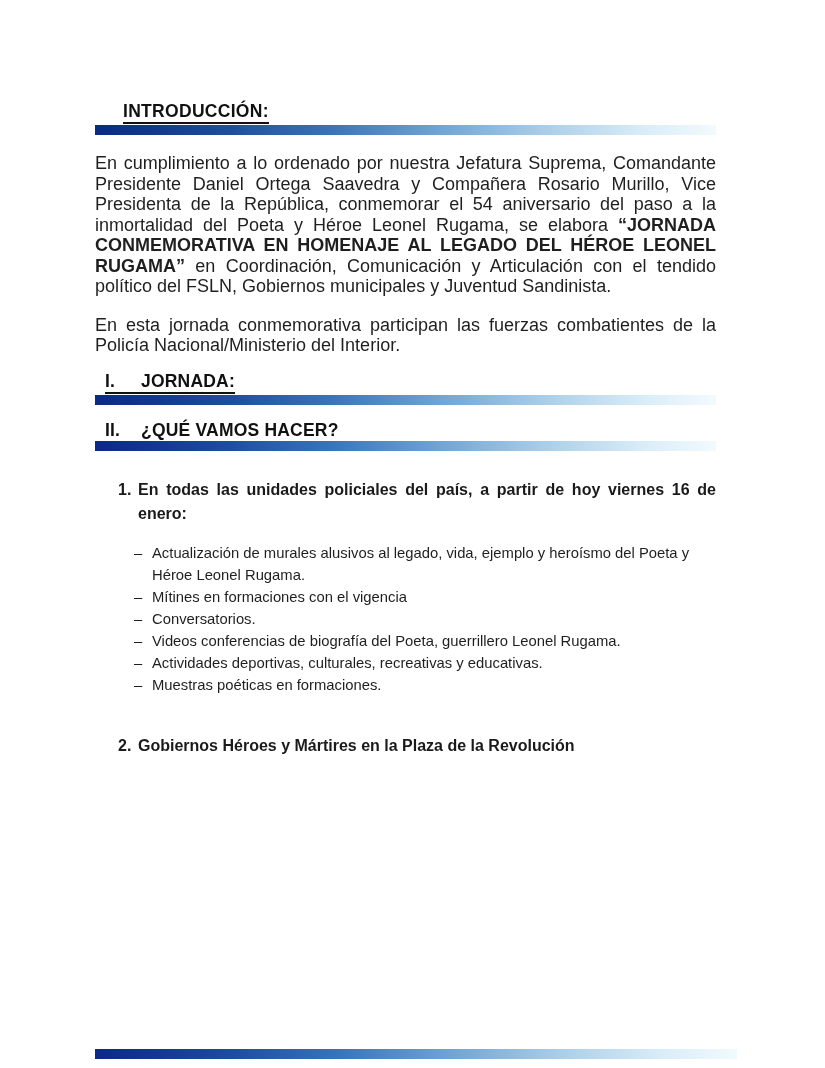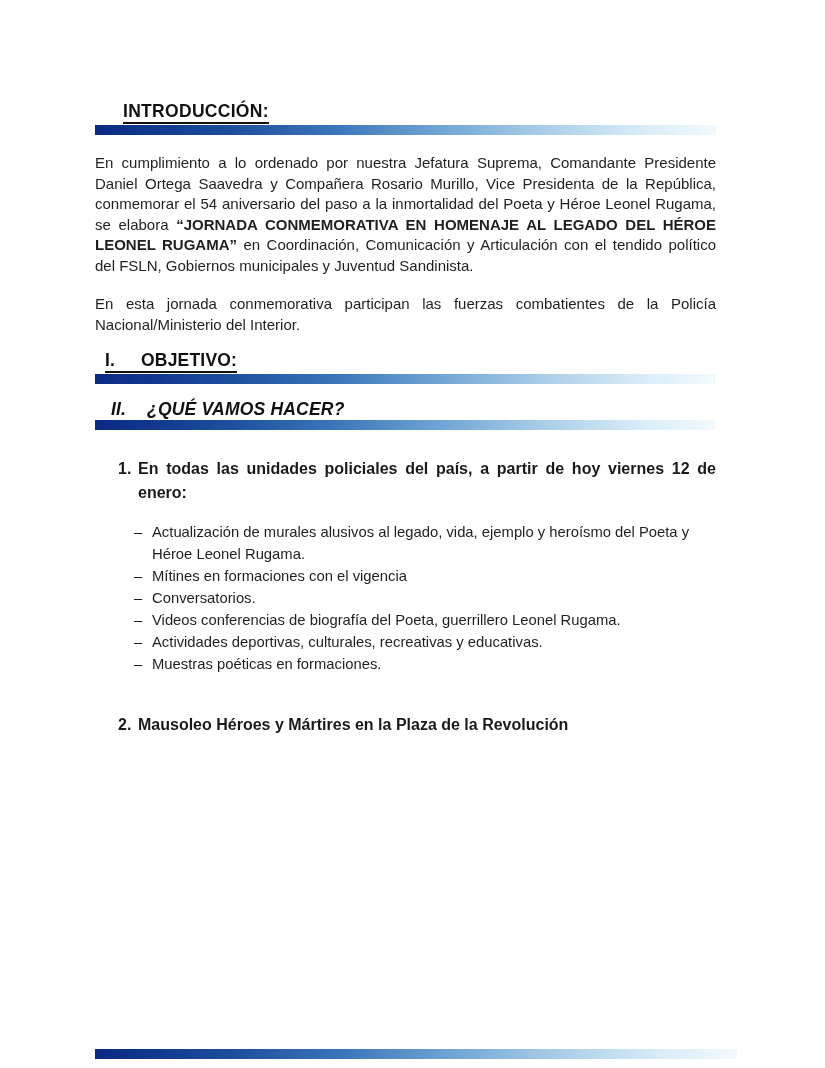--- a/index.html
+++ b/index.html
@@ -40,27 +40,27 @@
     padding-bottom: 1px;
   }
   .sec-h {
     font-size: 17.5px;
     line-height: 20px;
     font-weight: bold;
     color: #111111;
     letter-spacing: 0.2px;
   }
   .sec-h.first { margin-top: 15px; margin-left: 10px; }
-  .sec-h.second { margin-top: 15px; margin-left: 16px; font-style: italic; }
+  .sec-h.second { margin-top: 15px; margin-left: 10px; }
   .sec-line { display: inline-block; }
   .sec-num { display: inline-block; min-width: 36px; }
 
   
   .para {
-    font-size: 15px;
+    font-size: 18px;
     line-height: 20.5px;
     color: #1f1f1f;
   }
   .justify { text-align: justify; }
   .bold { font-weight: normal; }
   .p1 { margin-top: 18px; }
   .p2 { margin-top: 18px; }
   .p-obj { margin-top: 6px; }
 
   
@@ -106,30 +106,30 @@
 <div class="page">
   <div class="content">
 
     <h1 class="intro-h"><span class="underlined">INTRODUCCIÓN:</span></h1>
     <div class="bar"></div>
 
     <p class="para justify p1"><span>En cumplimiento a lo ordenado por nuestra Jefatura Suprema, Comandante Presidente Daniel Ortega Saavedra y Compañera Rosario Murillo, Vice Presidenta de la República, conmemorar el 54 aniversario del paso a la inmortalidad del Poeta y Héroe Leonel Rugama, se elabora </span><strong>“JORNADA CONMEMORATIVA EN HOMENAJE AL LEGADO DEL HÉROE LEONEL RUGAMA”</strong><span> en Coordinación, Comunicación y Articulación con el tendido político del FSLN, Gobiernos municipales y Juventud Sandinista.</span></p>
 
     <p class="para justify bold p2">En esta jornada conmemorativa participan las fuerzas combatientes de la Policía Nacional/Ministerio del Interior.</p>
 
-    <h2 class="sec-h first"><span class="sec-line underlined"><span class="sec-num">I.</span><span class="sec-title">OBJETIVO:</span></span></h2>
+    <h2 class="sec-h first"><span class="sec-line underlined"><span class="sec-num">I.</span><span class="sec-title">JORNADA:</span></span></h2>
     <div class="bar"></div>
 
 
     <h2 class="sec-h second"><span class="sec-line"><span class="sec-num">II.</span><span class="sec-title">¿QUÉ VAMOS HACER?</span></span></h2>
     <div class="bar"></div>
 
     <div class="item item1">
       <span class="item-num">1.</span>
-      <span class="item-title justify">En todas las unidades policiales del país, a partir de hoy viernes 12 de enero:</span>
+      <span class="item-title justify">En todas las unidades policiales del país, a partir de hoy viernes 16 de enero:</span>
     </div>
 
     <ul class="bullets">
       <li>
         <span class="dash">–</span>
         <span class="b-text">Actualización de murales alusivos al legado, vida, ejemplo y heroísmo del Poeta y Héroe Leonel Rugama.</span>
       </li>
       <li>
         <span class="dash">–</span>
         <span class="b-text">Mítines en formaciones con el vigencia</span>
@@ -147,20 +147,20 @@
         <span class="b-text">Actividades deportivas, culturales, recreativas y educativas.</span>
       </li>
       <li>
         <span class="dash">–</span>
         <span class="b-text">Muestras poéticas en formaciones.</span>
       </li>
     </ul>
 
     <div class="item item2">
       <span class="item-num">2.</span>
-      <span class="item-title">Mausoleo Héroes y Mártires en la Plaza de la Revolución</span>
+      <span class="item-title">Gobiernos Héroes y Mártires en la Plaza de la Revolución</span>
     </div>
 
 
   </div>
 
   <div class="bar footer-bar"></div>
 </div>
 
 </body></html>

